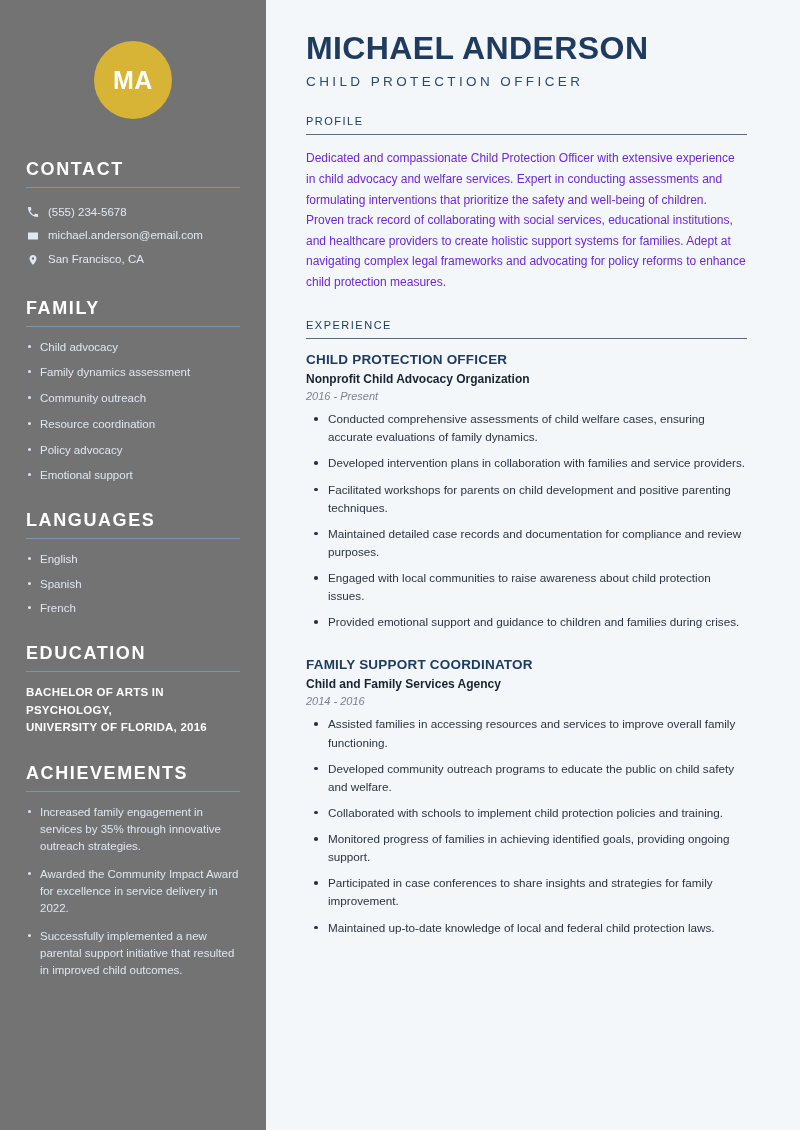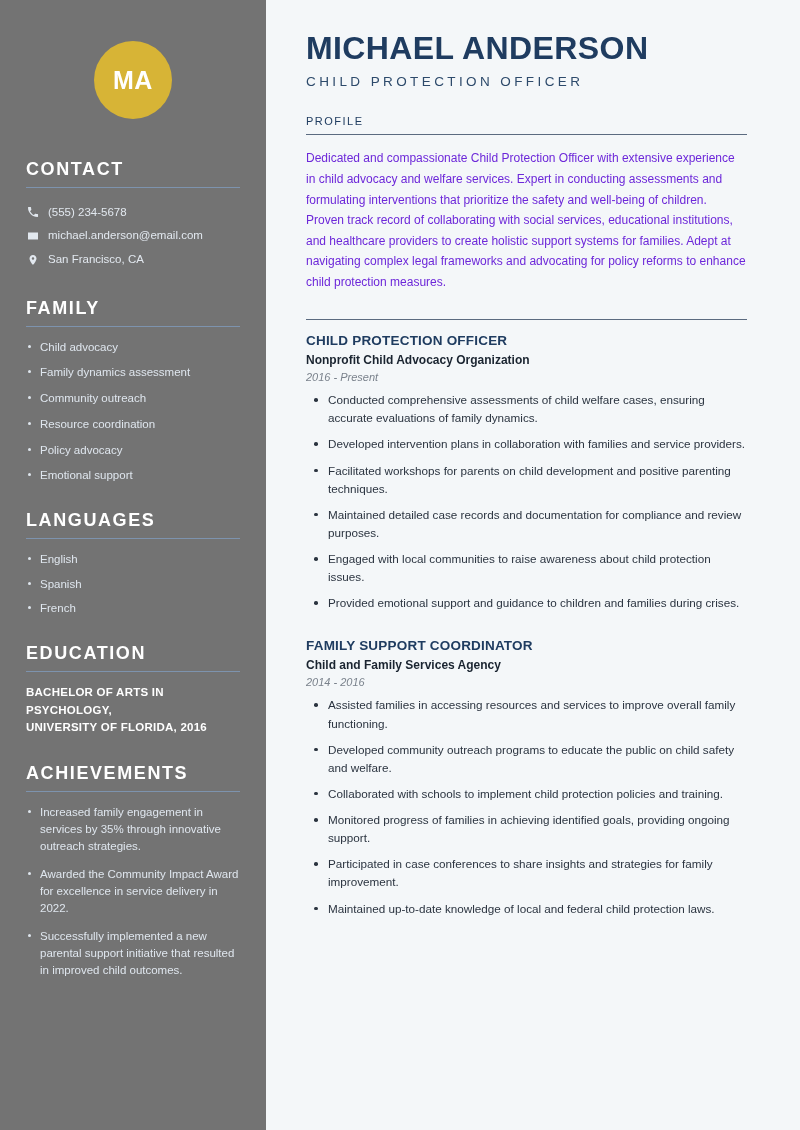--- a/index.html
+++ b/index.html
@@ -310,20 +310,21 @@
     <h1 class="name">MICHAEL ANDERSON</h1>
     <div class="role">CHILD PROTECTION OFFICER</div>
 
     <section>
       <div class="main-heading">PROFILE</div>
       <div class="main-rule"></div>
       <p class="profile-text">Dedicated and compassionate Child Protection Officer with extensive experience in child advocacy and welfare services. Expert in conducting assessments and formulating interventions that prioritize the safety and well-being of children. Proven track record of collaborating with social services, educational institutions, and healthcare providers to create holistic support systems for families. Adept at navigating complex legal frameworks and advocating for policy reforms to enhance child protection measures.</p>
     </section>
 
     <section>
+      <div class="main-heading">EXPERIENCE</div>
       <div class="main-rule"></div>
 
       <div class="job">
         <div class="job-title">CHILD PROTECTION OFFICER</div>
         <div class="job-org">Nonprofit Child Advocacy Organization</div>
         <div class="job-dates">2016 - Present</div>
         <ul class="job-bullets">
           <li>Conducted comprehensive assessments of child welfare cases, ensuring accurate evaluations of family dynamics.</li>
           <li>Developed intervention plans in collaboration with families and service providers.</li>
           <li>Facilitated workshops for parents on child development and positive parenting techniques.</li>

